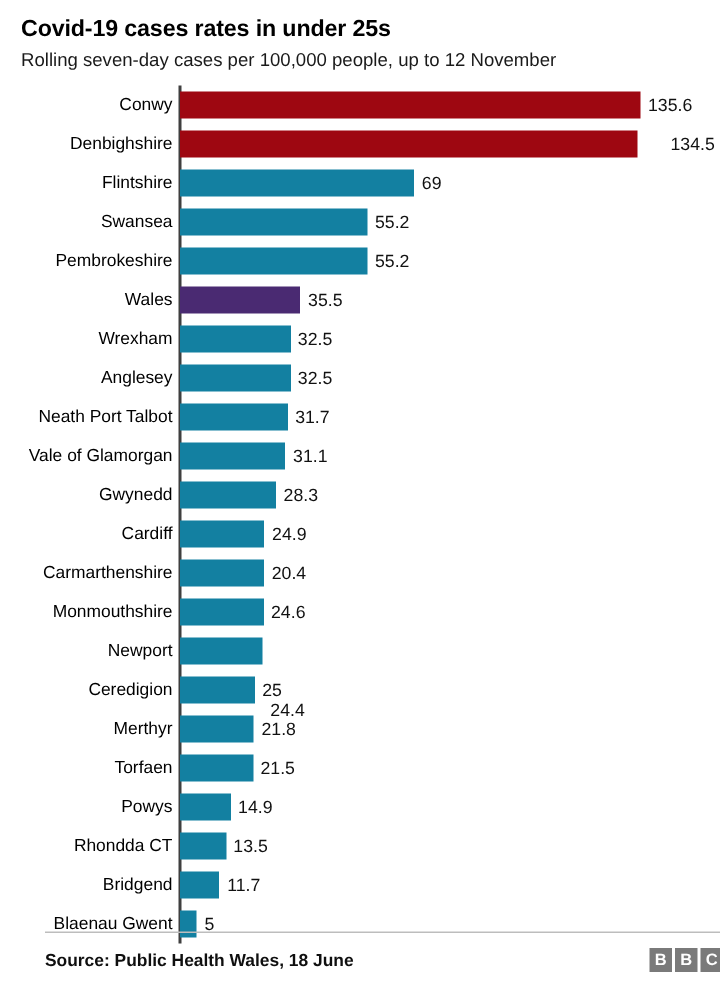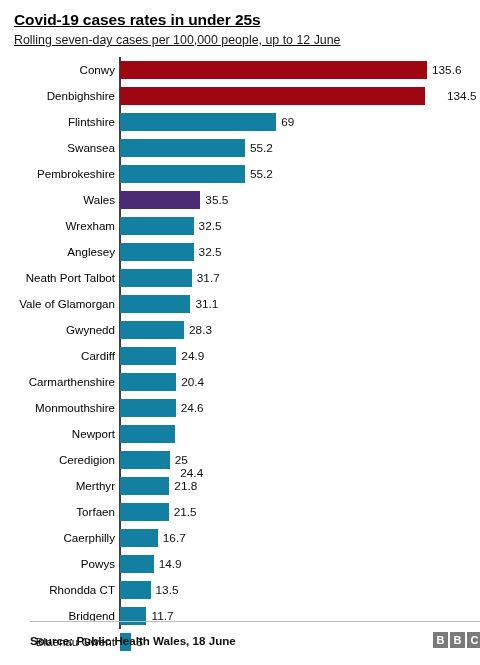--- a/index.html
+++ b/index.html
@@ -14,21 +14,20 @@
     color: #000000;
     position: relative;
     overflow: hidden;
   }
   .chart-card {
     width: 480px;
     height: 665px;
     box-sizing: border-box;
     padding: 0;
     position: relative;
-    text-decoration: underline;
   }
   .header {
     padding: 10px 14px 0 14px;
   }
   .chart-title {
     font-size: 15.5px;
     font-weight: bold;
     line-height: 19px;
     letter-spacing: -0.1px;
     margin: 0 0 3px 0;
@@ -138,21 +137,21 @@
     font-family: "Liberation Sans", sans-serif;
   }
 </style>
 </head>
 <body>
 
 <div class="chart-card">
 
   <div class="header">
     <div class="chart-title">Covid-19 cases rates in under 25s</div>
-    <div class="chart-subtitle">Rolling seven-day cases per 100,000 people, up to 12 June</div>
+    <div class="chart-subtitle">Rolling seven-day cases per 100,000 people, up to 12 November</div>
   </div>
 
   <div class="plot-area">
     <div class="axis-line"></div>
     <div class="rows" id="rows">
         <div class="row">
           <div class="row-label">Conwy</div>
           <div class="bar red" style="width: 307px;"></div>
           <div class="bar-value" style="left: 432px;">135.6</div>
         </div>
@@ -233,25 +232,20 @@
         </div>
         <div class="row">
           <div class="row-label">Merthyr</div>
           <div class="bar" style="width: 49.3555px;"></div>
           <div class="bar-value" style="left: 174.355px;">21.8</div>
         </div>
         <div class="row">
           <div class="row-label">Torfaen</div>
           <div class="bar" style="width: 48.6763px;"></div>
           <div class="bar-value" style="left: 173.676px;">21.5</div>
-        </div>
-        <div class="row">
-          <div class="row-label">Caerphilly</div>
-          <div class="bar" style="width: 37.809px;"></div>
-          <div class="bar-value" style="left: 162.809px;">16.7</div>
         </div>
         <div class="row">
           <div class="row-label">Powys</div>
           <div class="bar" style="width: 33.7338px;"></div>
           <div class="bar-value" style="left: 158.734px;">14.9</div>
         </div>
         <div class="row">
           <div class="row-label">Rhondda CT</div>
           <div class="bar" style="width: 30.5642px;"></div>
           <div class="bar-value" style="left: 155.564px;">13.5</div>

